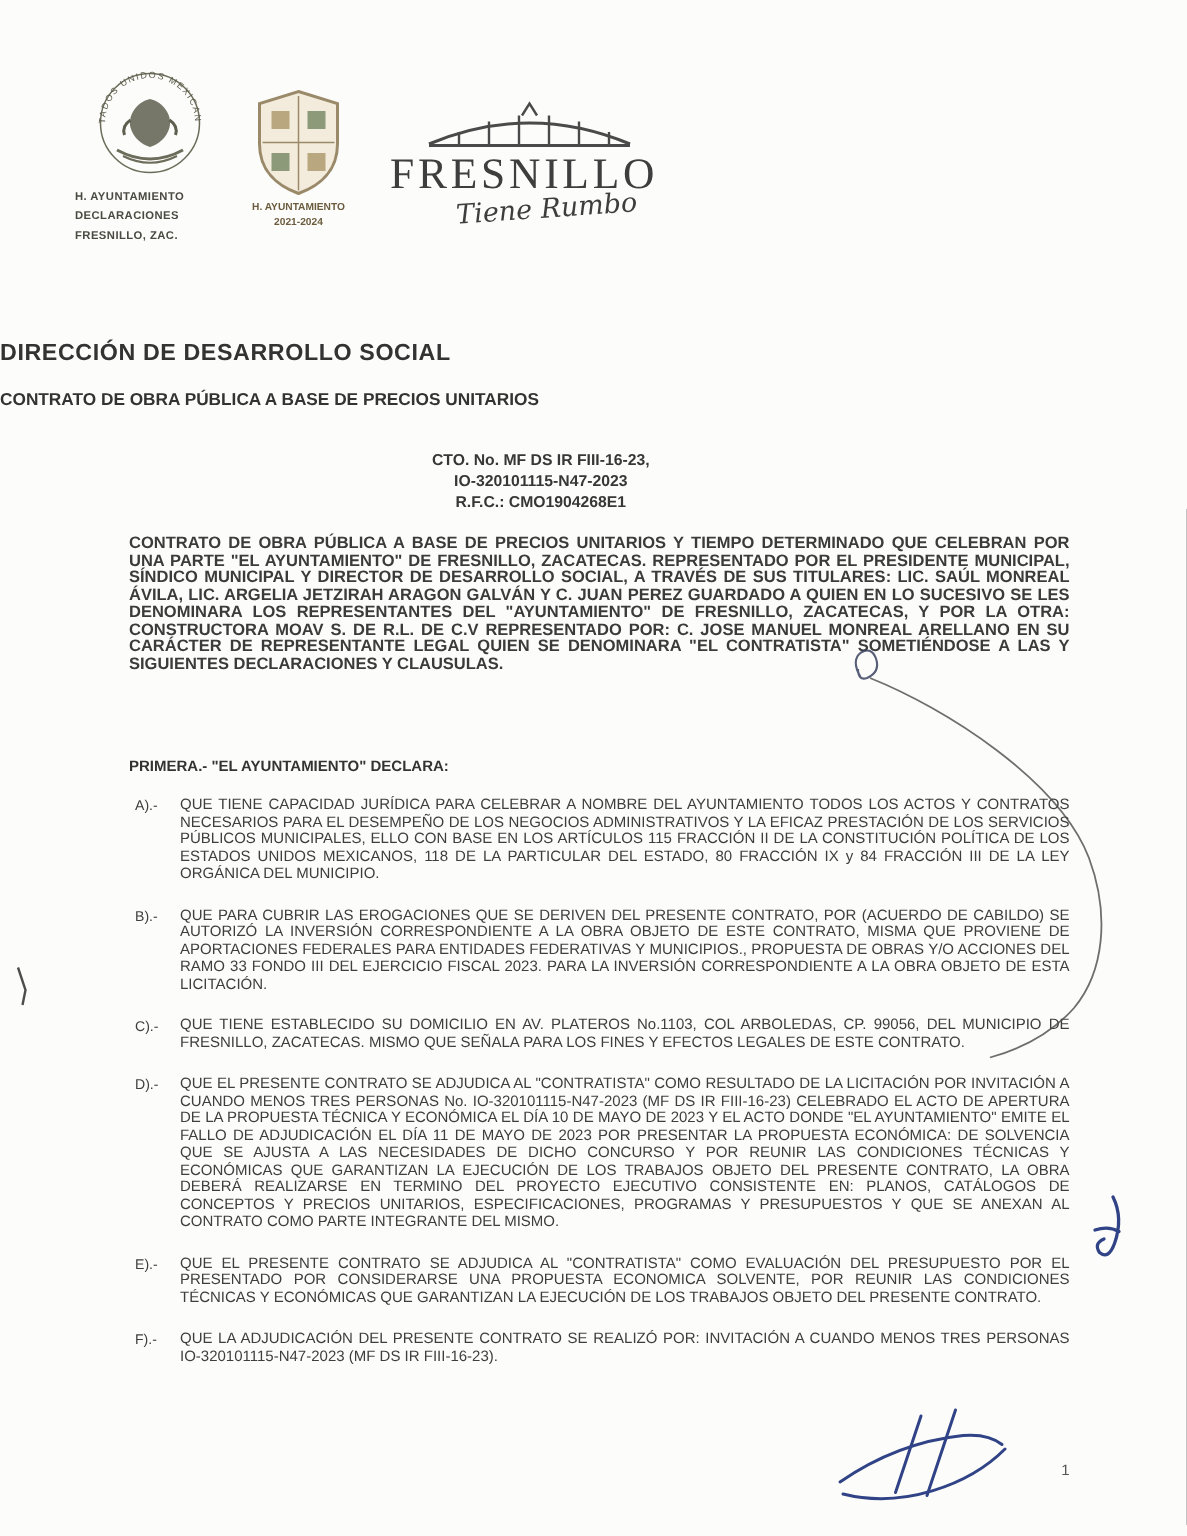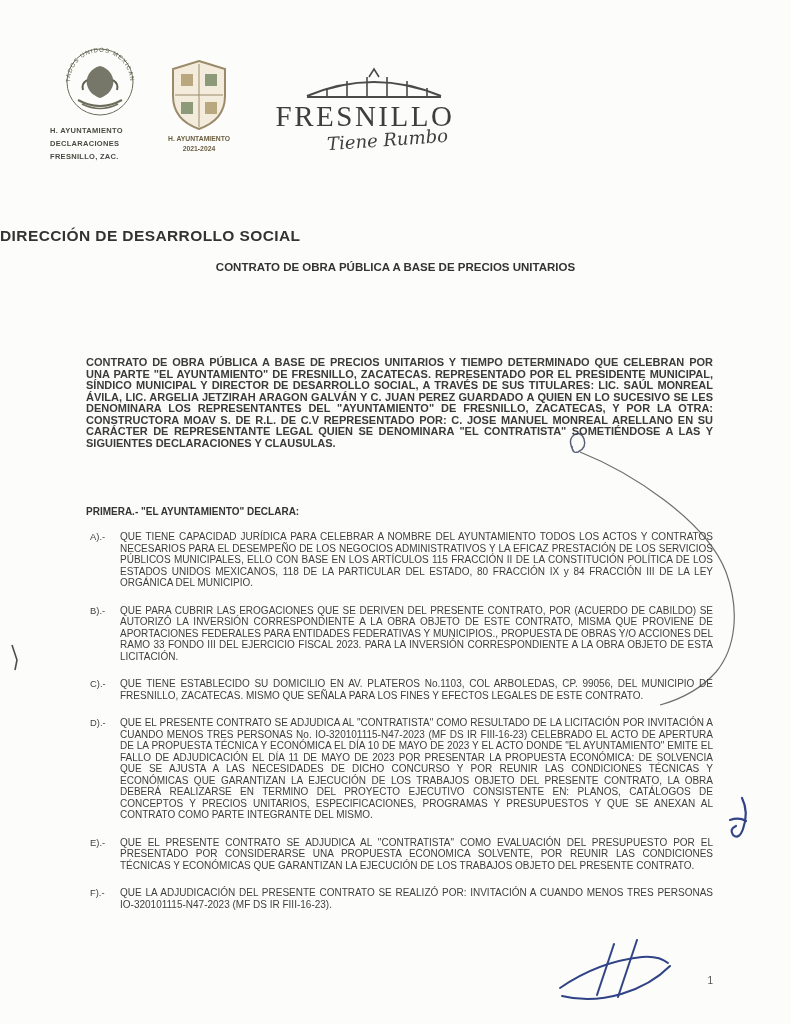--- a/index.html
+++ b/index.html
@@ -11,32 +11,32 @@
 
   
   .logos { position:absolute; top:40px; left:50px; display:flex; align-items:flex-start; }
   .logo-block { display:flex; flex-direction:column; align-items:center; }
   .logo-national { width:100px; }
   .logo-national .captions { font-size:7.5px; font-weight:bold; color:#4a4a42;
     line-height:1.7; letter-spacing:.3px; align-self:flex-start; margin-top:1px; }
   .logo-shield { width:86px; margin-top:18px; margin-left:6px; }
   .logo-shield .captions { font-size:6.8px; font-weight:bold; color:#6b5c3f;
     text-align:center; line-height:1.5; margin-top:2px; }
-  .logo-fresnillo { margin-left:18px; margin-top:26px; width:210px; align-items:center; }
+  .logo-fresnillo { margin-left:18px; margin-top:26px; width:210px; align-items:flex-start; }
   .fresnillo-word { font-family:"Liberation Serif", serif; font-size:29px; color:#3e3e3e;
     letter-spacing:2.5px; line-height:1; margin-top:2px; }
   .fresnillo-tagline { font-family:"DejaVu Serif", serif; font-style:italic; font-size:18px;
     color:#3e3e3e; transform:rotate(-4deg); margin:-2px 0 0 44px; }
 
   
   .title-main { position:absolute; top:186px; left:0; right:0; text-align:center;
     font-size:17px; font-weight:bold; color:#333; letter-spacing:.4px; }
   .title-sub { position:absolute; top:227px; left:0; right:0; text-align:left;
     font-size:15.5px; font-weight:bold; color:#333; letter-spacing:.4px; }
-  .title-contract { position:absolute; top:261px; left:0; right:0; text-align:center;
+  .title-contract { position:absolute; top:261px; left:0; right:0; 
     font-size:11.5px; font-weight:bold; color:#333; }
 
   .reference { position:absolute; top:300px; left:0; right:70px; text-align:center;
     font-size:10.5px; font-weight:bold; color:#373737; line-height:1.35; }
 
   
   .intro { position:absolute; top:357px; left:86px; width:627px;
     font-size:11px; font-weight:bold; line-height:11.5px; text-align:justify; color:#3b3b3b; }
 
   .decl-heading { position:absolute; top:481px; left:0; right:0; text-align:center;
@@ -104,20 +104,25 @@
         <path d="M70 11 L75 3 L80 11" stroke="#4a4a4a" stroke-width="1.6" fill="none"></path>
       </svg>
       <div class="fresnillo-word">FRESNILLO</div>
       <div class="fresnillo-tagline">Tiene Rumbo</div>
     </div>
   </div>
 
   <div class="title-sub">DIRECCIÓN DE DESARROLLO SOCIAL</div>
   <div class="title-contract">CONTRATO DE OBRA PÚBLICA A BASE DE PRECIOS UNITARIOS</div>
 
+  <div class="reference">
+    <div>CTO. No. MF DS IR FIII-16-23,</div>
+    <div>IO-320101115-N47-2023</div>
+    <div>R.F.C.: CMO1904268E1</div>
+  </div>
 
   <div class="intro">CONTRATO DE OBRA PÚBLICA A BASE DE PRECIOS UNITARIOS Y TIEMPO DETERMINADO QUE CELEBRAN POR UNA PARTE "EL AYUNTAMIENTO" DE FRESNILLO, ZACATECAS. REPRESENTADO POR EL PRESIDENTE MUNICIPAL, SÍNDICO MUNICIPAL Y DIRECTOR DE DESARROLLO SOCIAL, A TRAVÉS DE SUS TITULARES: LIC. SAÚL MONREAL ÁVILA, LIC. ARGELIA JETZIRAH ARAGON GALVÁN Y C. JUAN PEREZ GUARDADO A QUIEN EN LO SUCESIVO SE LES DENOMINARA LOS REPRESENTANTES DEL "AYUNTAMIENTO" DE FRESNILLO, ZACATECAS, Y POR LA OTRA: CONSTRUCTORA MOAV S. DE R.L. DE C.V REPRESENTADO POR: C. JOSE MANUEL MONREAL ARELLANO EN SU CARÁCTER DE REPRESENTANTE LEGAL QUIEN SE DENOMINARA "EL CONTRATISTA" SOMETIÉNDOSE A LAS Y SIGUIENTES DECLARACIONES Y CLAUSULAS.</div>
 
   <div class="primera">PRIMERA.- "EL AYUNTAMIENTO" DECLARA:</div>
 
   <div class="items">
     <div class="decl-item">
       <div class="label">A).-</div>
       <div class="text">QUE TIENE CAPACIDAD JURÍDICA PARA CELEBRAR A NOMBRE DEL AYUNTAMIENTO TODOS LOS ACTOS Y CONTRATOS NECESARIOS PARA EL DESEMPEÑO DE LOS NEGOCIOS ADMINISTRATIVOS Y LA EFICAZ PRESTACIÓN DE LOS SERVICIOS PÚBLICOS MUNICIPALES, ELLO CON BASE EN LOS ARTÍCULOS 115 FRACCIÓN II DE LA CONSTITUCIÓN POLÍTICA DE LOS ESTADOS UNIDOS MEXICANOS, 118 DE LA PARTICULAR DEL ESTADO, 80 FRACCIÓN IX y 84 FRACCIÓN III DE LA LEY ORGÁNICA DEL MUNICIPIO.</div>
     </div>

